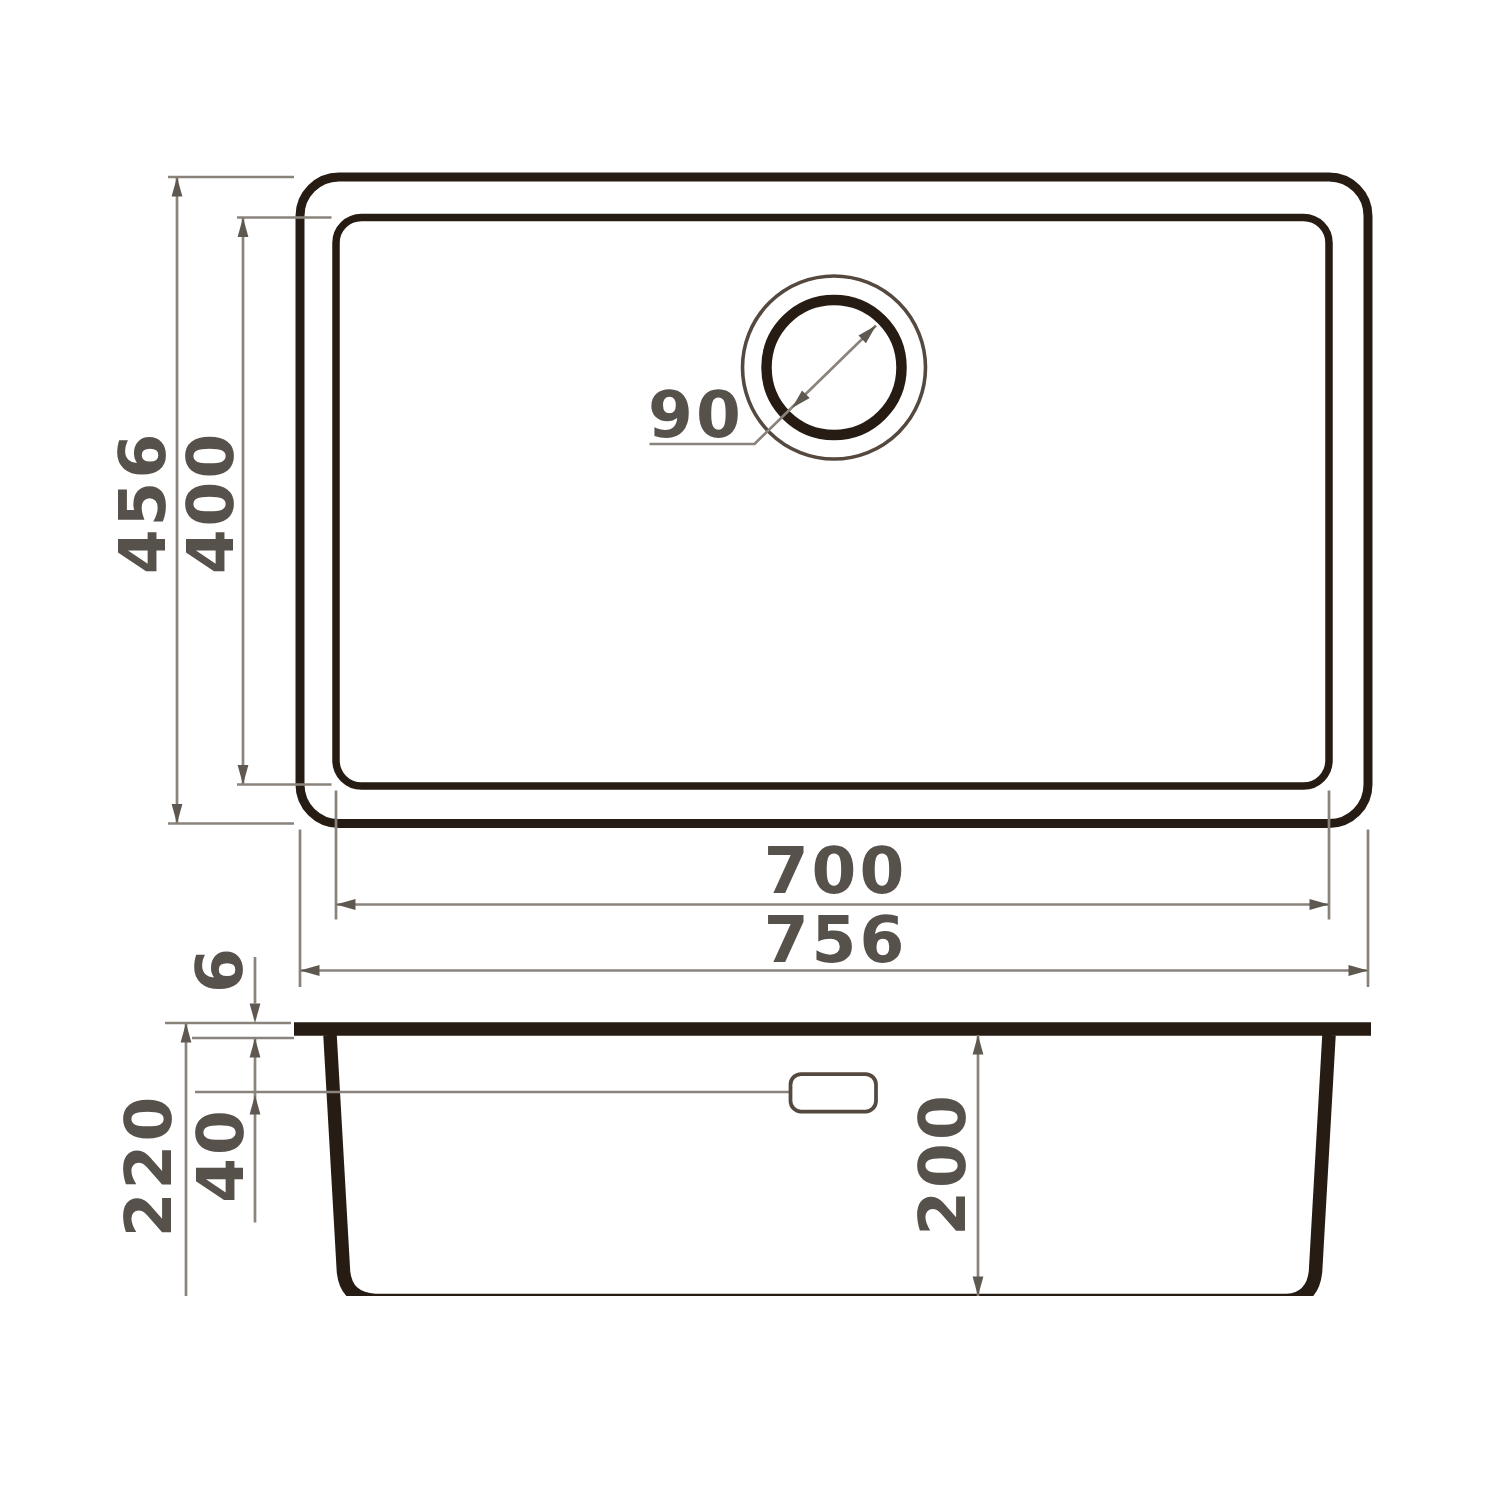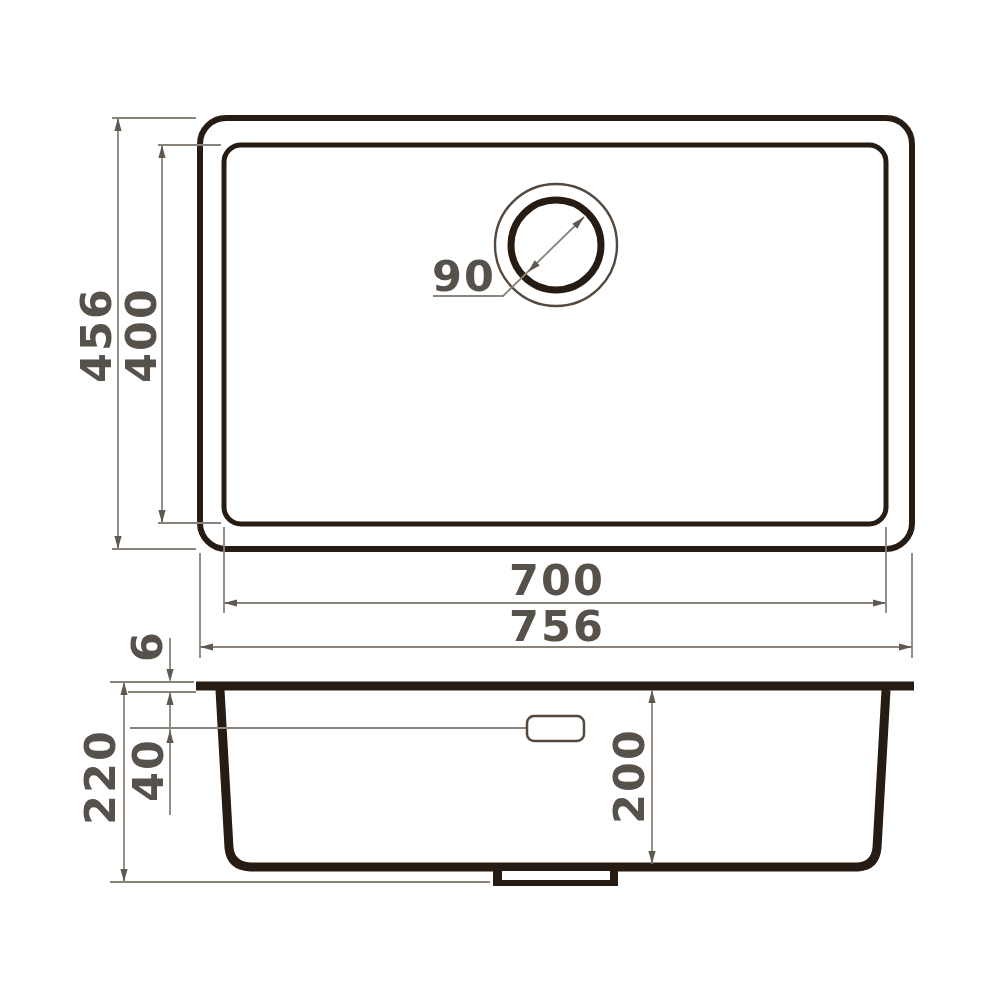--- a/index.html
+++ b/index.html
@@ -1,16 +1,16 @@
 <!DOCTYPE html>
 <html><head>
 <meta charset="utf-8">
 <style>
   html,body{margin:0;padding:0;background:#fff;}
-  #canvas{position:relative;width:1000px;height:1000px;background:var(--bg,#ffffff);overflow:hidden;}
+  #canvas{position:relative;width:1000px;height:864px;background:var(--bg,#ffffff);overflow:hidden;}
   svg{display:block;}
   .outline{stroke:var(--outline,#261c13);fill:none;stroke-linecap:butt;stroke-linejoin:round;}
   .sw6{stroke-width:6;} .sw5{stroke-width:5;} .sw7{stroke-width:7;} .sw9{stroke-width:9;}
   .thin{stroke:var(--thin,#55493f);stroke-width:2.5;fill:none;}
   .dim{stroke:var(--dimline,#8a837b);stroke-width:1.8;fill:none;}
   .arrow{fill:var(--arrowcolor,#5f5850);stroke:none;}
   .blockfill{fill:var(--outline,#261c13);stroke:none;}
   .whitefill{fill:var(--bg,#ffffff);stroke:none;}
   .dimtext{font-family:"DejaVu Sans","Liberation Sans",sans-serif;font-weight:700;
            font-size:43px;letter-spacing:2px;fill:var(--text,#57514b);}

